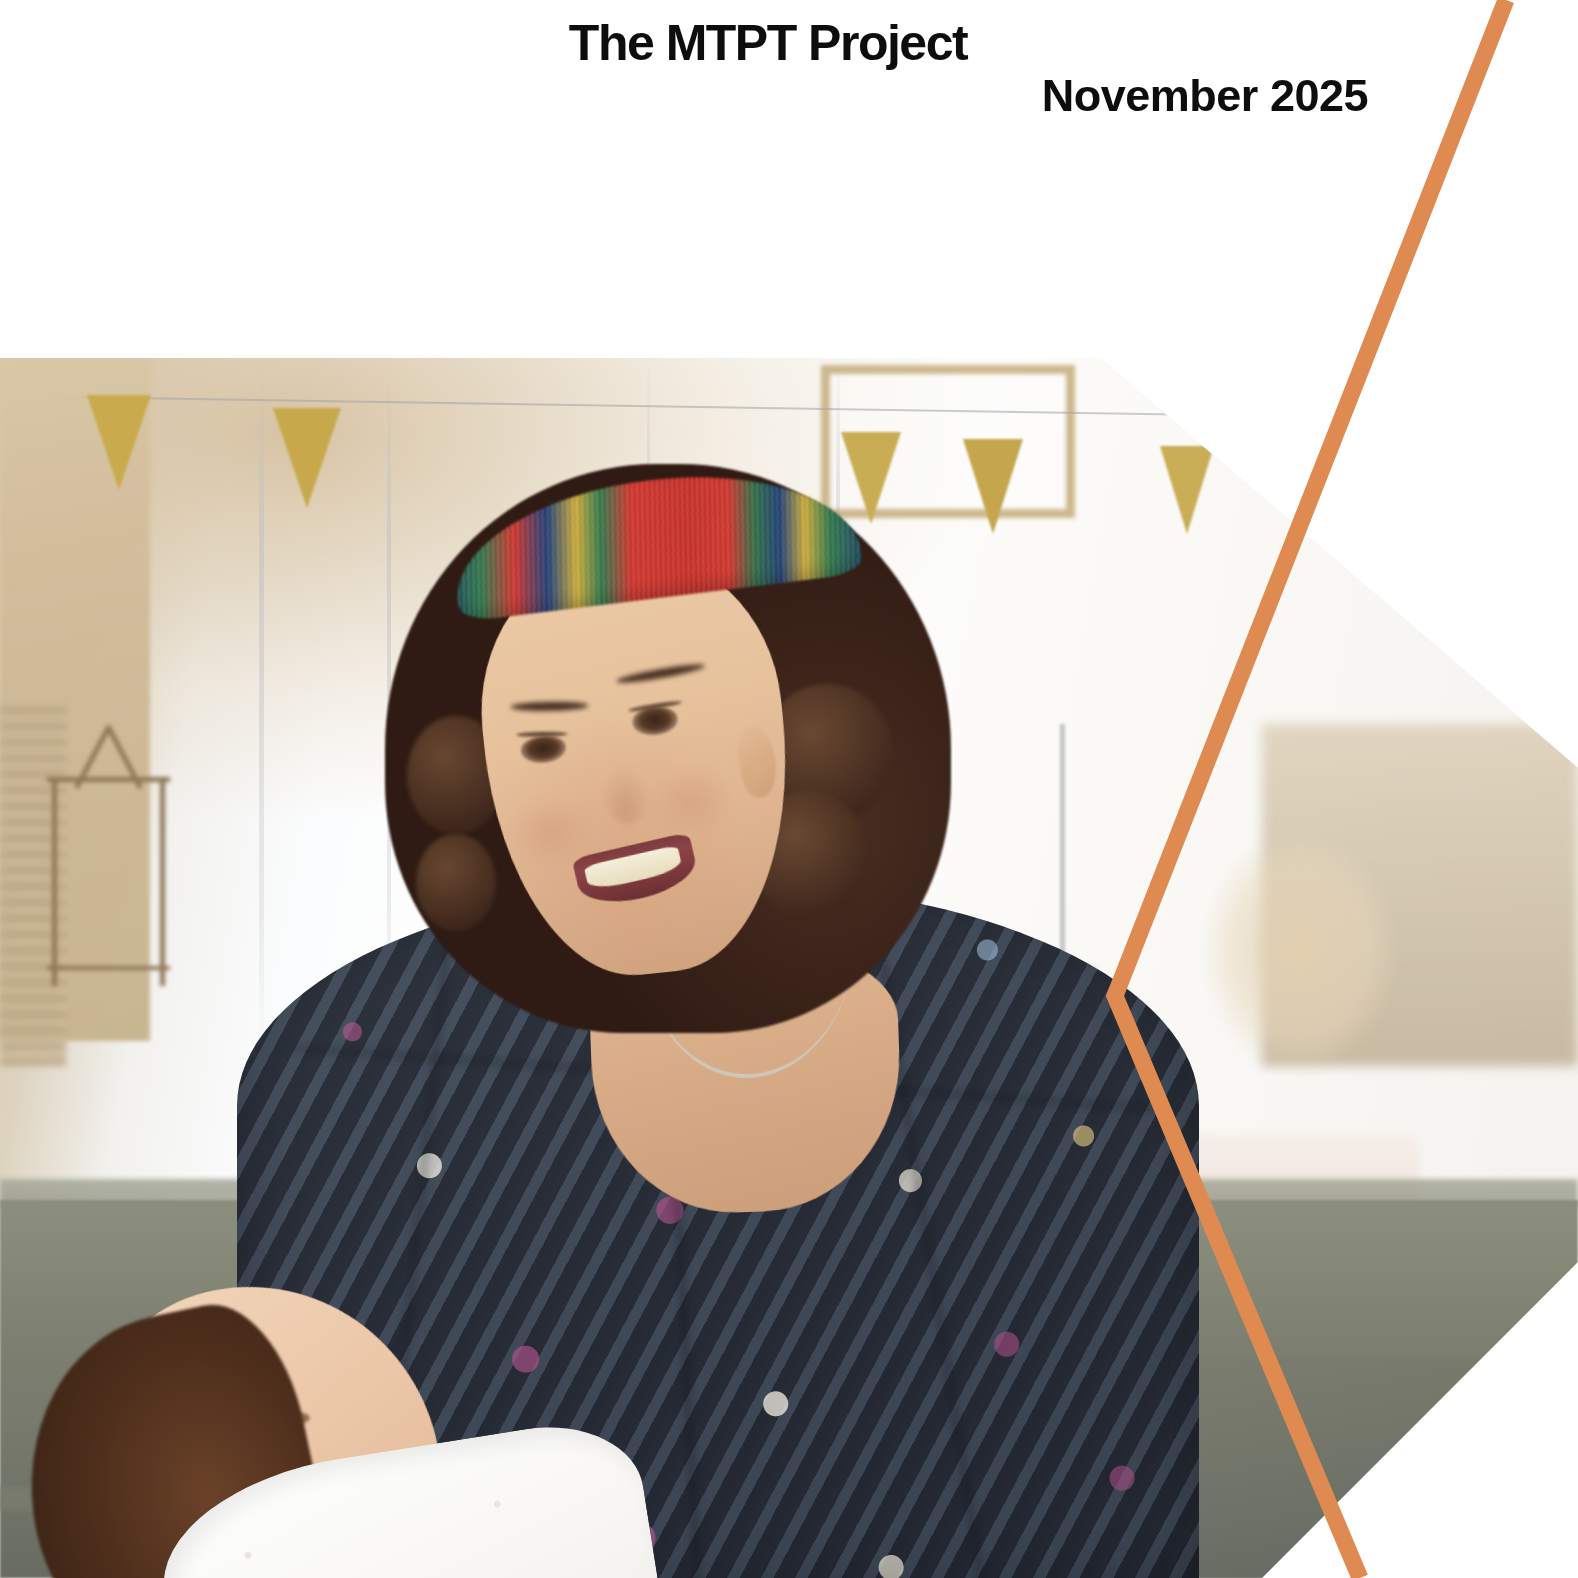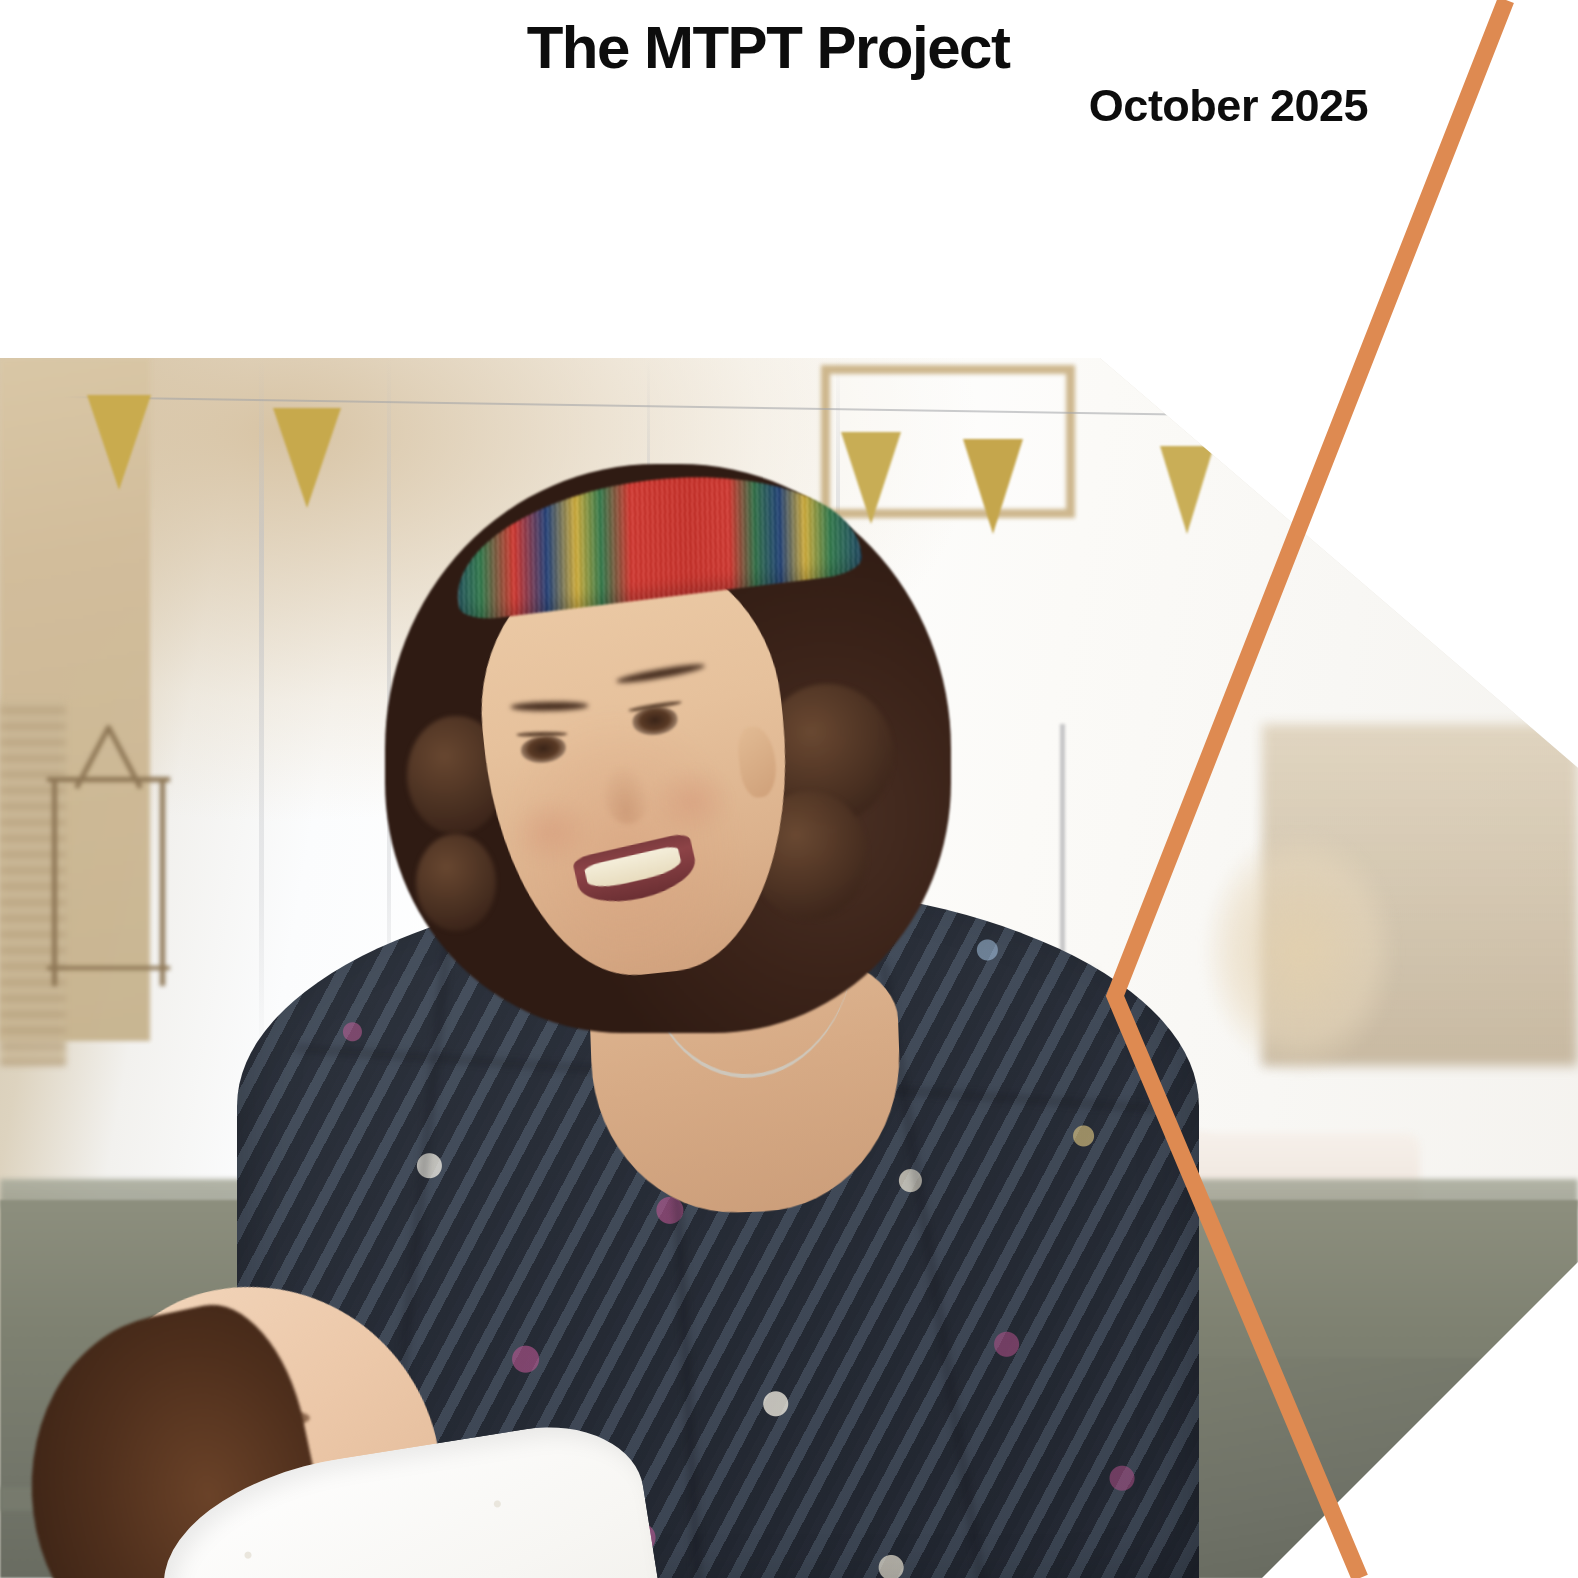--- a/index.html
+++ b/index.html
@@ -33,21 +33,21 @@
     position: absolute;
     right: 210px;
     top: 18px;
     text-align: right;
     width: 1180px;
   }
   .title-line1 {
     display: block;
     font-family: "Liberation Sans", sans-serif;
     font-weight: 700;
-    font-size: 60px;
+    font-size: 50px;
     letter-spacing: -1.5px;
     color: #0d0d0d;
     line-height: 1.0;
     text-align: center;
     padding-right: 20px;
   }
   .title-line2 {
     display: block;
     font-family: "Liberation Sans", sans-serif;
     font-weight: 700;
@@ -677,21 +677,21 @@
         <div class="baby-hair"></div>
         <div class="baby-blanket"></div>
       </div>
 
     </div>
   </div>
 
   <div class="header">
     <div class="title-block">
       <span class="title-line1">The MTPT Project</span>
-      <span class="title-date">October 2025</span>
+      <span class="title-date">November 2025</span>
     </div>
   </div>
 
   <svg class="overlay-svg" viewBox="0 0 1578 1578">
 
     <polygon points="1578,1262 1578,1578 1262,1578" fill="#ffffff"></polygon>
 
     <polygon points="1100,358 1578,358 1578,725" fill="#ffffff" opacity="0"></polygon>
 
     <polyline points="1506,0 1115,996 1360,1578" fill="none" stroke="#DE8A51" stroke-width="17" stroke-linejoin="miter" stroke-linecap="butt"></polyline>

